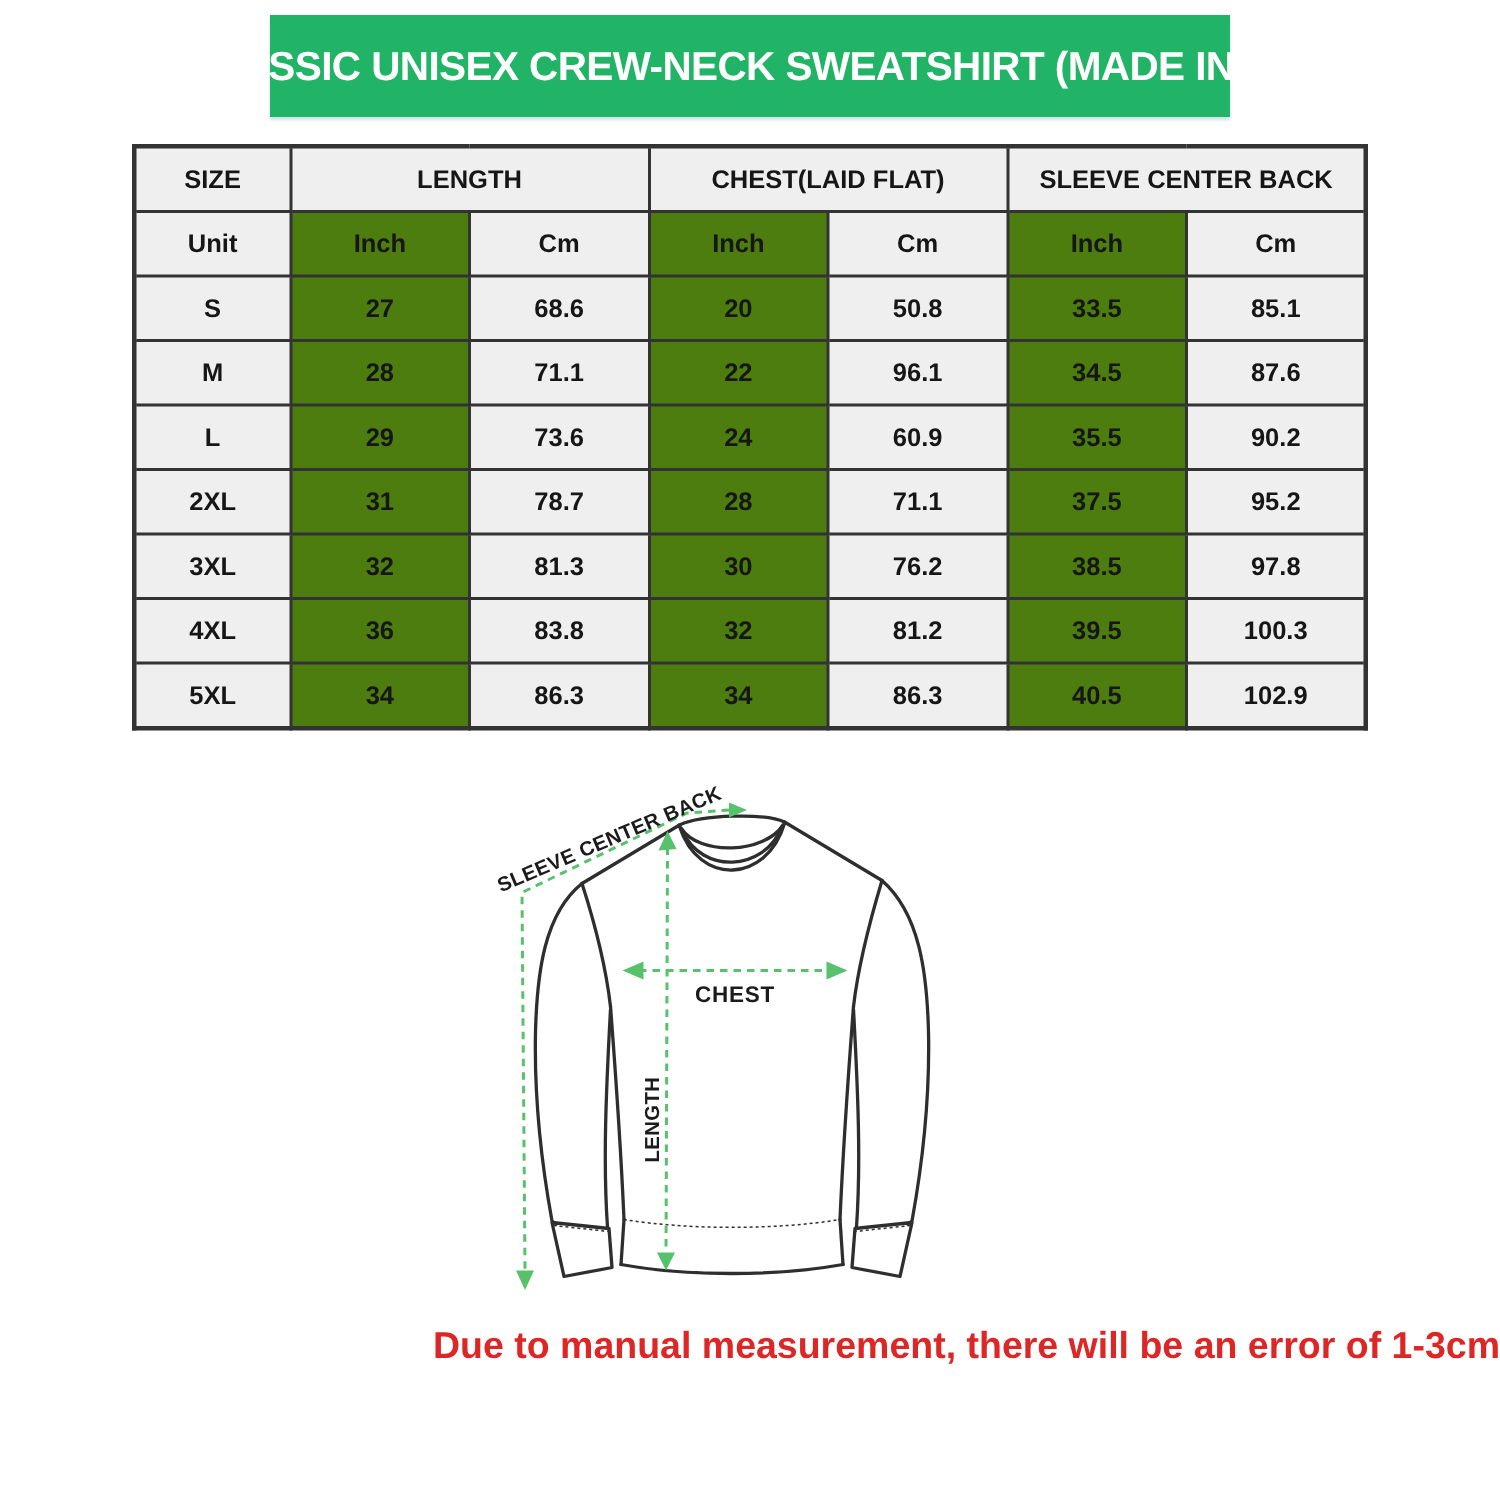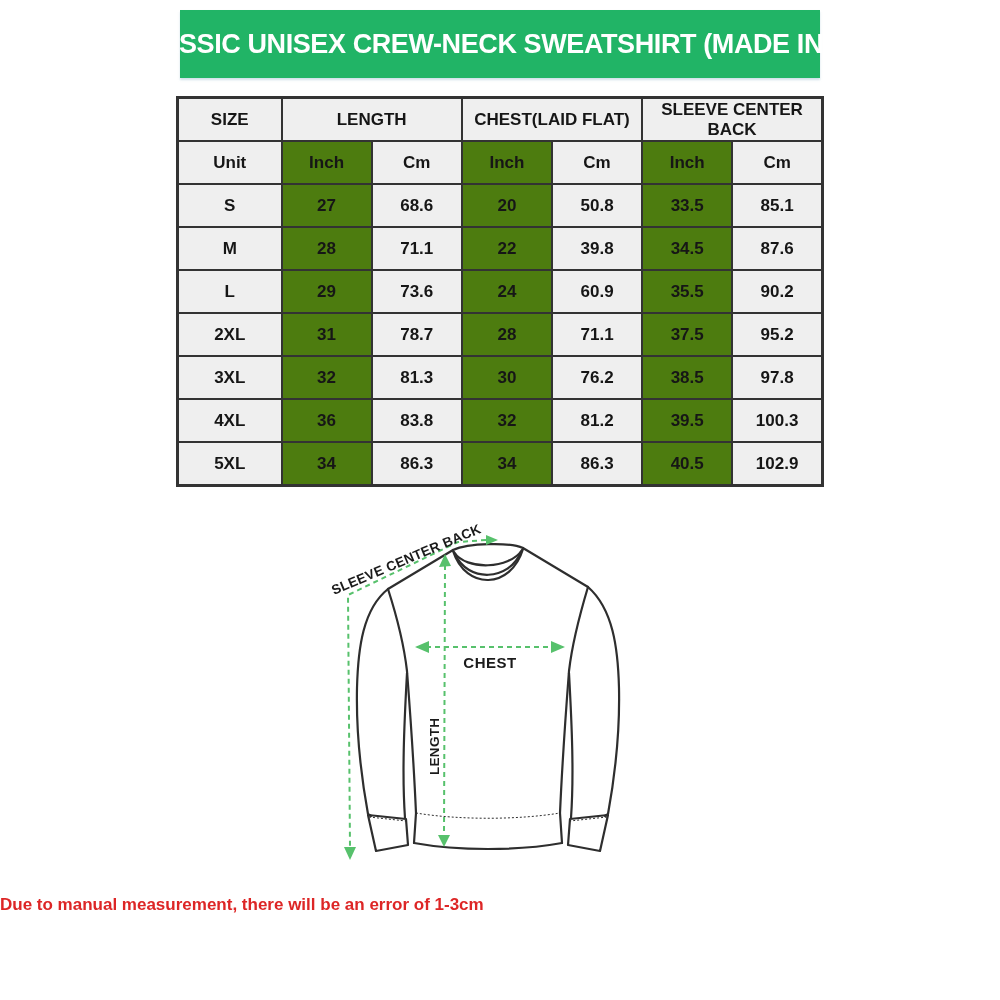--- a/index.html
+++ b/index.html
@@ -11,36 +11,36 @@
   .banner{
     margin:10px auto 0 auto;width:640px;height:68px;
     background:#21b466;color:#ffffff;
     display:flex;align-items:center;justify-content:center;
     font-size:27px;font-weight:bold;letter-spacing:-0.4px;
     box-shadow:0 2px 2px rgba(170,200,215,0.55);
     text-align:center;white-space:nowrap;
   }
   table.size-table{
     border-collapse:collapse;table-layout:fixed;
-    width:648px;margin:18px auto 0 auto;
+    width:824px;margin:18px auto 0 auto;
     border:3px solid #333333;
   }
   table.size-table col.c-size{width:104px;}
   table.size-table th, table.size-table td{
     border:2px solid #333333;height:41px;padding:0;
     text-align:center;vertical-align:middle;
     font-weight:bold;font-size:17px;color:#161616;
   }
   table.size-table tr.group-row th{font-size:17px;background:#efefef;}
   .bg-gray{background:#efefef;}
   .bg-white{background:#4d7c0f;}
   .diagram-wrap{width:400px;height:370px;margin:26px 0 0 318px;}
   .footer-note{
-    margin-top:12px;text-align:left;
-    color:#dd2626;font-weight:bold;font-size:17px;
+    text-align:right;
+    color:#dd2626;font-weight:bold;font-size:25px;
   }
   svg text{font-family:"Liberation Sans","DejaVu Sans",sans-serif;font-weight:bold;fill:#1b1b1b;}
 </style>
 </head>
 <body>
 
 <div class="banner">
   <span>CLASSIC UNISEX CREW-NECK SWEATSHIRT (MADE IN US)</span>
 </div>
 
@@ -77,21 +77,21 @@
     <td class="bg-white">20</td>
     <td class="bg-gray">50.8</td>
     <td class="bg-white">33.5</td>
     <td class="bg-gray">85.1</td>
   </tr>
   <tr>
     <td class="bg-gray">M</td>
     <td class="bg-white">28</td>
     <td class="bg-gray">71.1</td>
     <td class="bg-white">22</td>
-    <td class="bg-gray">39.8</td>
+    <td class="bg-gray">96.1</td>
     <td class="bg-white">34.5</td>
     <td class="bg-gray">87.6</td>
   </tr>
   <tr>
     <td class="bg-gray">L</td>
     <td class="bg-white">29</td>
     <td class="bg-gray">73.6</td>
     <td class="bg-white">24</td>
     <td class="bg-gray">60.9</td>
     <td class="bg-white">35.5</td>

